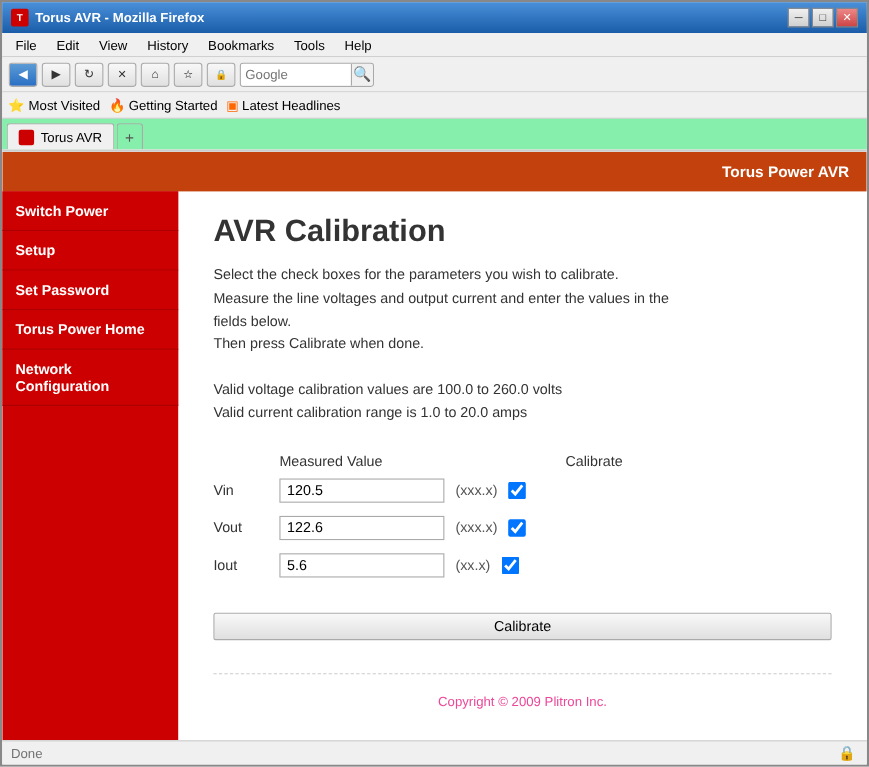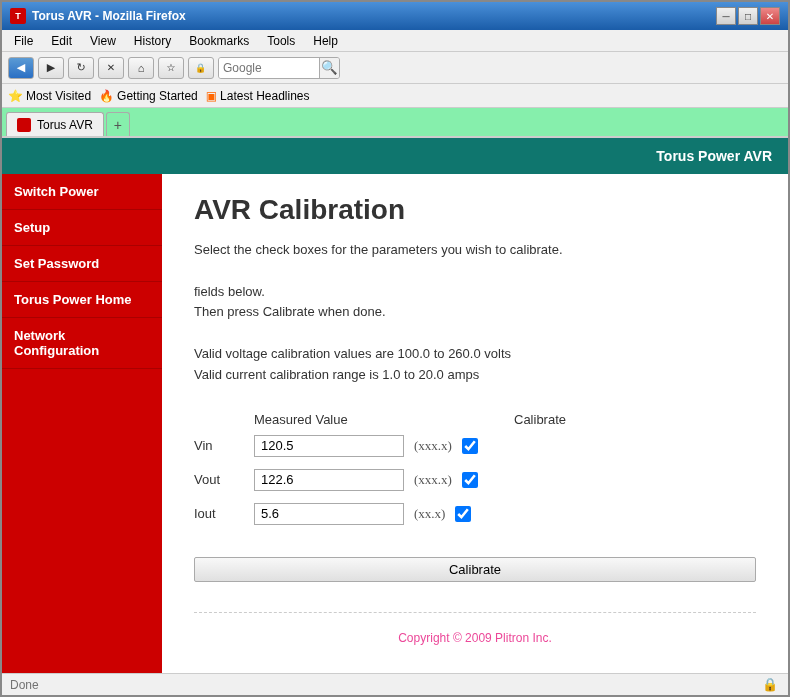--- a/index.html
+++ b/index.html
@@ -38,21 +38,21 @@
     .tab-favicon { width: 14px; height: 14px; background: #cc0000; border-radius: 2px; }
     .tab-add { background: transparent; border: 1px solid #aaa; border-bottom: none; height: 24px; width: 24px; display: flex; align-items: center; justify-content: center; font-size: 14px; cursor: pointer; border-radius: 3px 3px 0 0; margin-left: 2px; color: #555; }
 
     
     .browser-content { flex: 1; background: white; display: flex; flex-direction: column; overflow: hidden; border-top: 2px solid #ccc; }
 
     
     .page-wrapper { flex: 1; background: white; overflow: auto; display: flex; flex-direction: column; }
 
     
-    .page-header { background: #0f766e; height: 36px; display: flex; align-items: center; justify-content: flex-end; padding: 0 16px; flex-shrink: 0; }
+    .page-header { background: #c2410c; height: 36px; display: flex; align-items: center; justify-content: flex-end; padding: 0 16px; flex-shrink: 0; }
     .page-header-title { color: white; font-size: 14px; font-weight: bold; }
 
     
     .page-body { display: flex; flex: 1; }
 
     
     .sidebar { background: #cc0000; width: 160px; flex-shrink: 0; display: flex; flex-direction: column; }
     .sidebar-item { background: #cc0000; color: white; padding: 10px 12px; font-size: 13px; font-weight: bold; cursor: pointer; border-bottom: 1px solid #aa0000; }
 
     
@@ -63,21 +63,21 @@
     .description { font-size: 13px; color: #333; line-height: 1.6; margin-bottom: 16px; }
 
     .calibration-table { margin-top: 10px; }
     .table-header-row { display: flex; margin-bottom: 8px; padding-left: 60px; }
     .col-measured { width: 200px; font-size: 13px; font-weight: normal; color: #333; }
     .col-calibrate { font-size: 13px; font-weight: normal; color: #333; }
 
     .table-row { display: flex; align-items: center; margin-bottom: 12px; }
     .row-label { width: 60px; font-size: 13px; color: #333; }
     .row-input { width: 150px; height: 22px; border: 1px solid #aaa; padding: 2px 6px; font-size: 13px; }
-    .row-format { margin: 0 10px; font-size: 13px; color: #555; font-family: Liberation Serif, serif; }
+    .row-format { margin: 0 10px; font-size: 13px; color: #555; }
     .row-checkbox { width: 16px; height: 16px; cursor: pointer; }
 
     .calibrate-btn { margin-top: 20px; padding: 4px 16px; background: linear-gradient(to bottom, #f8f8f8, #e0e0e0); border: 1px solid #aaa; font-size: 13px; cursor: pointer; border-radius: 2px; }
 
     .page-footer-area { flex: 1; }
 
     .footer-divider { border-top: 1px dashed #ccc; margin-top: 20px; padding-top: 10px; }
     .footer-text { text-align: center; color: #ec4899; font-size: 12px; padding: 8px; }
 
     
@@ -164,21 +164,21 @@
           <div class="sidebar-item">Set Password</div>
           <div class="sidebar-item">Torus Power Home</div>
           <div class="sidebar-item">Network Configuration</div>
         </div>
 
         <div class="main-content">
           <h1 class="page-title">AVR Calibration</h1>
 
           <div class="description">
             <span>Select the check boxes for the parameters you wish to calibrate.</span><br>
-            <br>
+            <span>Measure the line voltages and output current and enter the values in the</span><br>
             <span>fields below.</span><br>
             <span>Then press Calibrate when done.</span><br>
             <br>
             <span>Valid voltage calibration values are 100.0 to 260.0 volts</span><br>
             <span>Valid current calibration range is 1.0 to 20.0 amps</span>
           </div>
 
           <div class="calibration-table">
 
             <div class="table-header-row">

